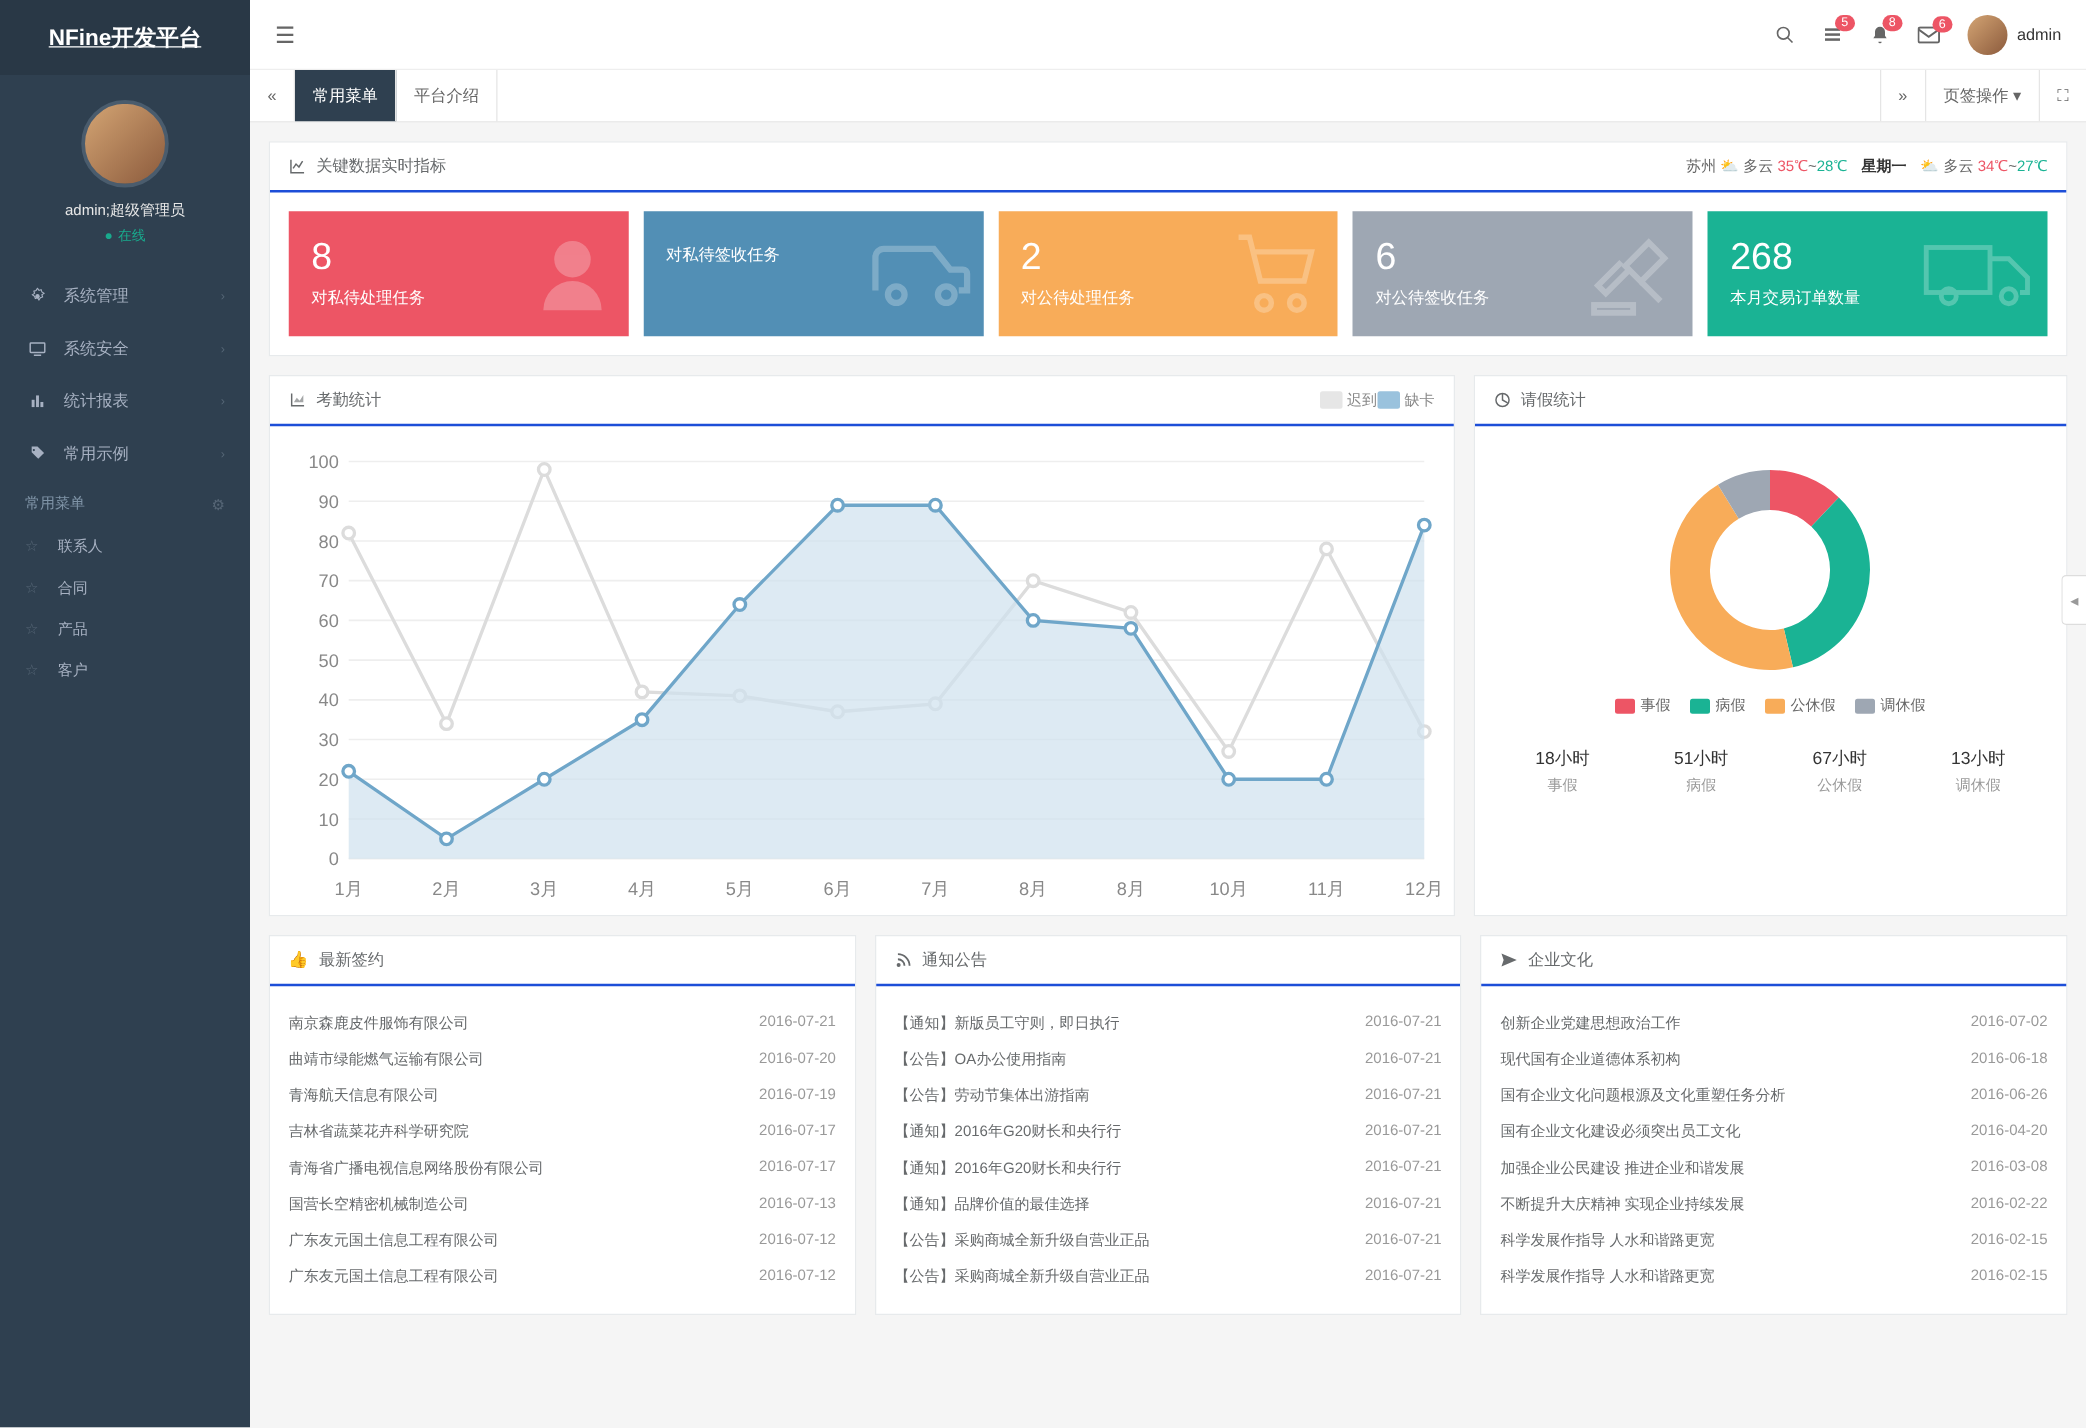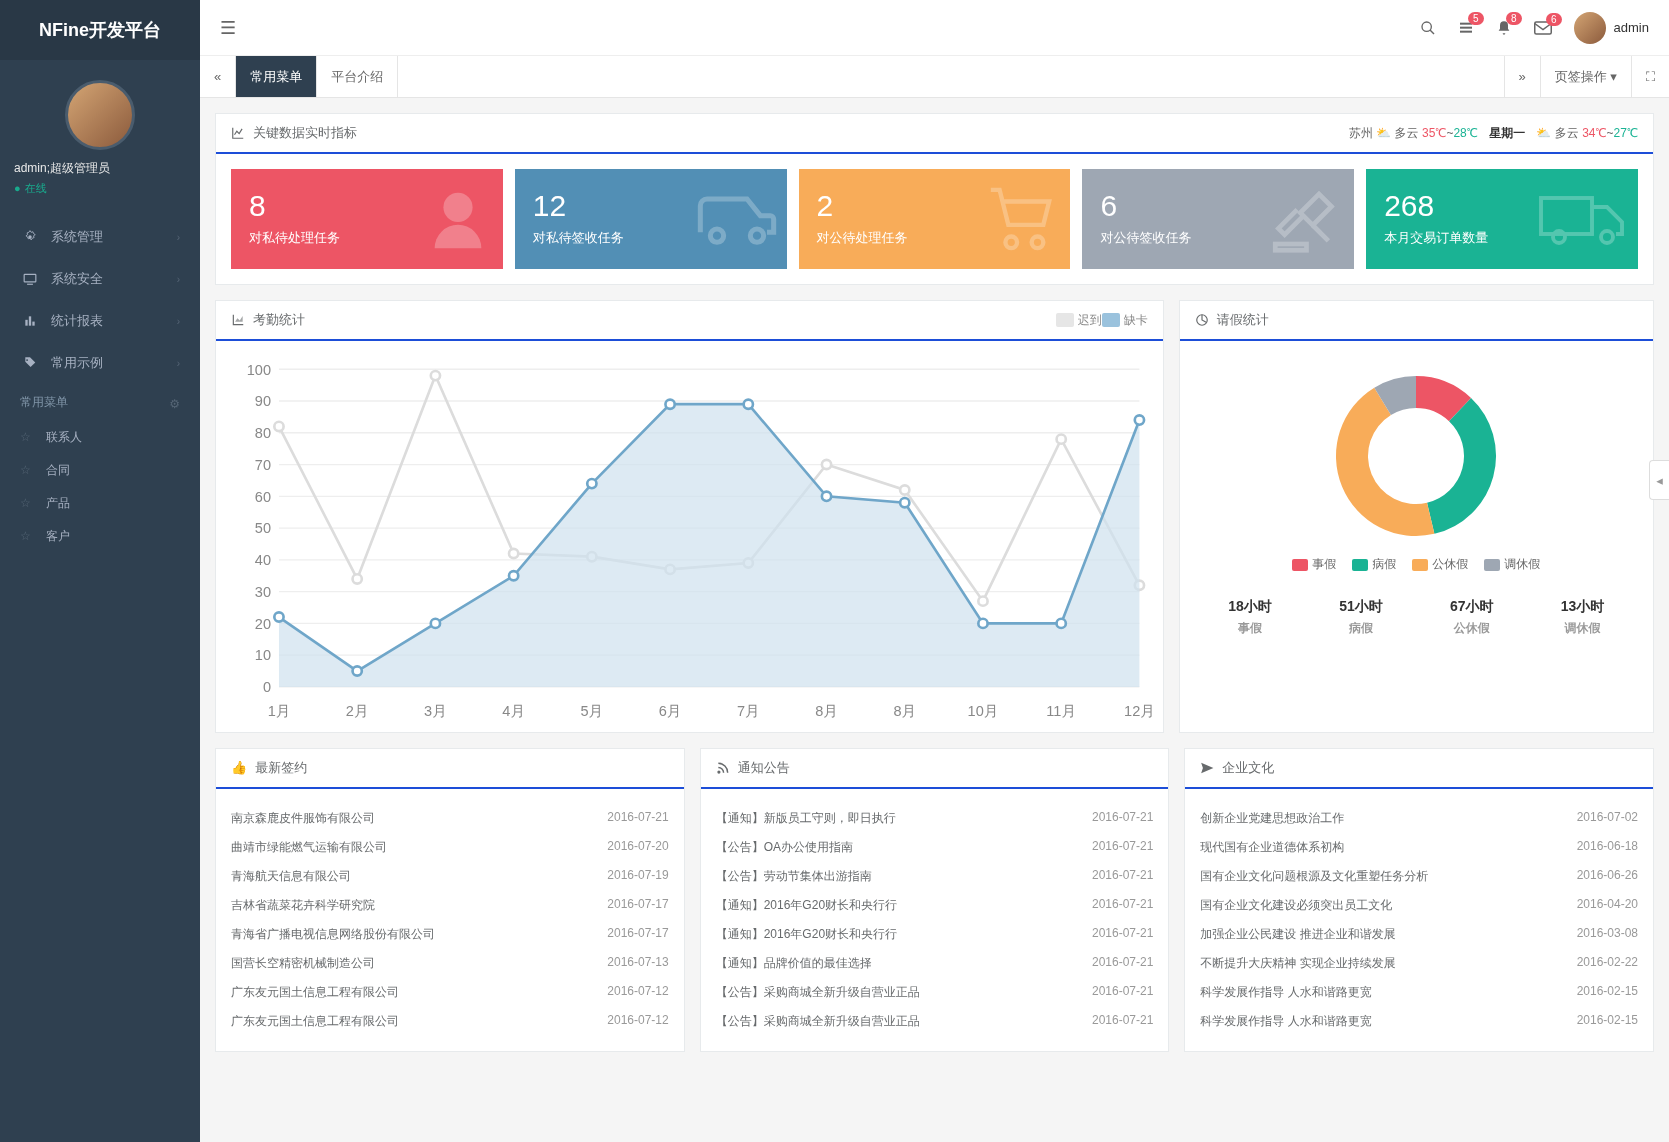--- a/index.html
+++ b/index.html
@@ -1,22 +1,22 @@
 <!DOCTYPE html>
 <html><head>
 <meta charset="utf-8">
 <style>
 * { margin: 0; padding: 0; box-sizing: border-box; }
 body { font-family: "Microsoft YaHei", Arial, sans-serif; font-size: 13px; color: #333; background: #f5f5f5; }
 .app { display: flex; height: 100vh; }
 
 
 .sidebar { width: 200px; background: #2f4050; color: #a7b1c2; display: flex; flex-direction: column; }
-.brand { background: #293846; color: #fff; font-size: 18px; font-weight: bold; padding: 18px 20px; text-align: center; }
-.profile { padding: 20px 14px; text-align: left; }
+.brand { background: #293846; color: #fff; font-size: 18px; font-weight: bold; padding: 18px 20px; text-align: center; text-decoration: underline; }
+.profile { padding: 20px 14px; text-align: center; }
 .profile .avatar { width: 70px; height: 70px; border-radius: 50%; background: linear-gradient(135deg,#d4a574,#8b5a3c); border: 3px solid #4a5c6d; margin: 0 auto 10px; }
 .profile .name { color: #e8e8e8; font-size: 12px; margin-bottom: 4px; }
 .profile .status { color: #19aa8d; font-size: 11px; }
 .profile .status::before { content: "●"; margin-right: 4px; }
 .nav-item { display: flex; align-items: center; padding: 12px 20px; cursor: pointer; border-left: 3px solid transparent; }
 .nav-item .icon { width: 18px; margin-right: 10px; }
 .nav-item .chev { margin-left: auto; font-size: 10px; color: #556575; }
 .nav-section { padding: 10px 20px; font-size: 12px; color: #8095a8; display: flex; justify-content: space-between; align-items: flex-end; }
 .fav-item { padding: 8px 20px; font-size: 12px; cursor: pointer; }
 .fav-item .star { margin-right: 12px; color: #556575; }
@@ -68,21 +68,21 @@
 
 
 .chart-legend { margin-left: auto; display: flex; gap: 0; font-size: 12px; color: #888; }
 .swatch { display: inline-block; width: 18px; height: 14px; border-radius: 2px; vertical-align: middle; margin-right: 4px; }
 .linechart { padding: 15px 10px 5px 10px; }
 
 
 .donut { width: 180px; height: 180px; margin: 10px auto; }
 .donut-legend { display: flex; justify-content: center; gap: 16px; margin-top: 10px; font-size: 12px; color: #666; }
 .donut-legend .sw { width: 16px; height: 12px; border-radius: 2px; display: inline-block; margin-right: 4px; vertical-align: middle; }
-.donut-stats { display: flex; justify-content: space-around; margin-top: 25px; text-align: center; font-weight: bold; }
+.donut-stats { display: flex; justify-content: space-around; margin-top: 25px; text-align: center; }
 .donut-stats .v { font-size: 14px; color: #333; }
 .donut-stats .l { font-size: 12px; color: #999; margin-top: 4px; }
 
 
 .list-row { display: flex; justify-content: space-between; padding: 6px 0; font-size: 12px; }
 .list-row .title { color: #676a6c; }
 .list-row .date { color: #999; }
 
 .side-handle { position: fixed; right: 0; top: 460px; width: 20px; height: 40px; background: #fff; border: 1px solid #ddd; border-right: none; border-radius: 4px 0 0 4px; display: flex; align-items: center; justify-content: center; color: #999; cursor: pointer; }
 
@@ -245,21 +245,20 @@
        <div class="num">8</div>
        <div class="label">对私待处理任务</div>
        <div class="bgicon">
                   <svg width="70" height="70" viewBox="0 0 24 24" fill="#fff">
                     <circle cx="12" cy="8" r="5"></circle>
                     <path d="M4 22a8 8 0 0 1 16 0z"></path>
                   </svg>
                 </div>
      </div>
               <div class="stat c2">
-       <div class="num">12</div>
        <div class="label">对私待签收任务</div>
        <div class="bgicon">
                   <svg width="80" height="60" viewBox="0 0 24 18" fill="none" stroke="#fff" stroke-width="1.5">
                     <path d="M1 13V5a2 2 0 0 1 2-2h12l4 5h3a1 1 0 0 1 1 1v4h-2"></path>
                     <circle cx="6" cy="14" r="2"></circle>
                     <circle cx="18" cy="14" r="2"></circle>
                   </svg>
                 </div>
      </div>
               <div class="stat c3">

